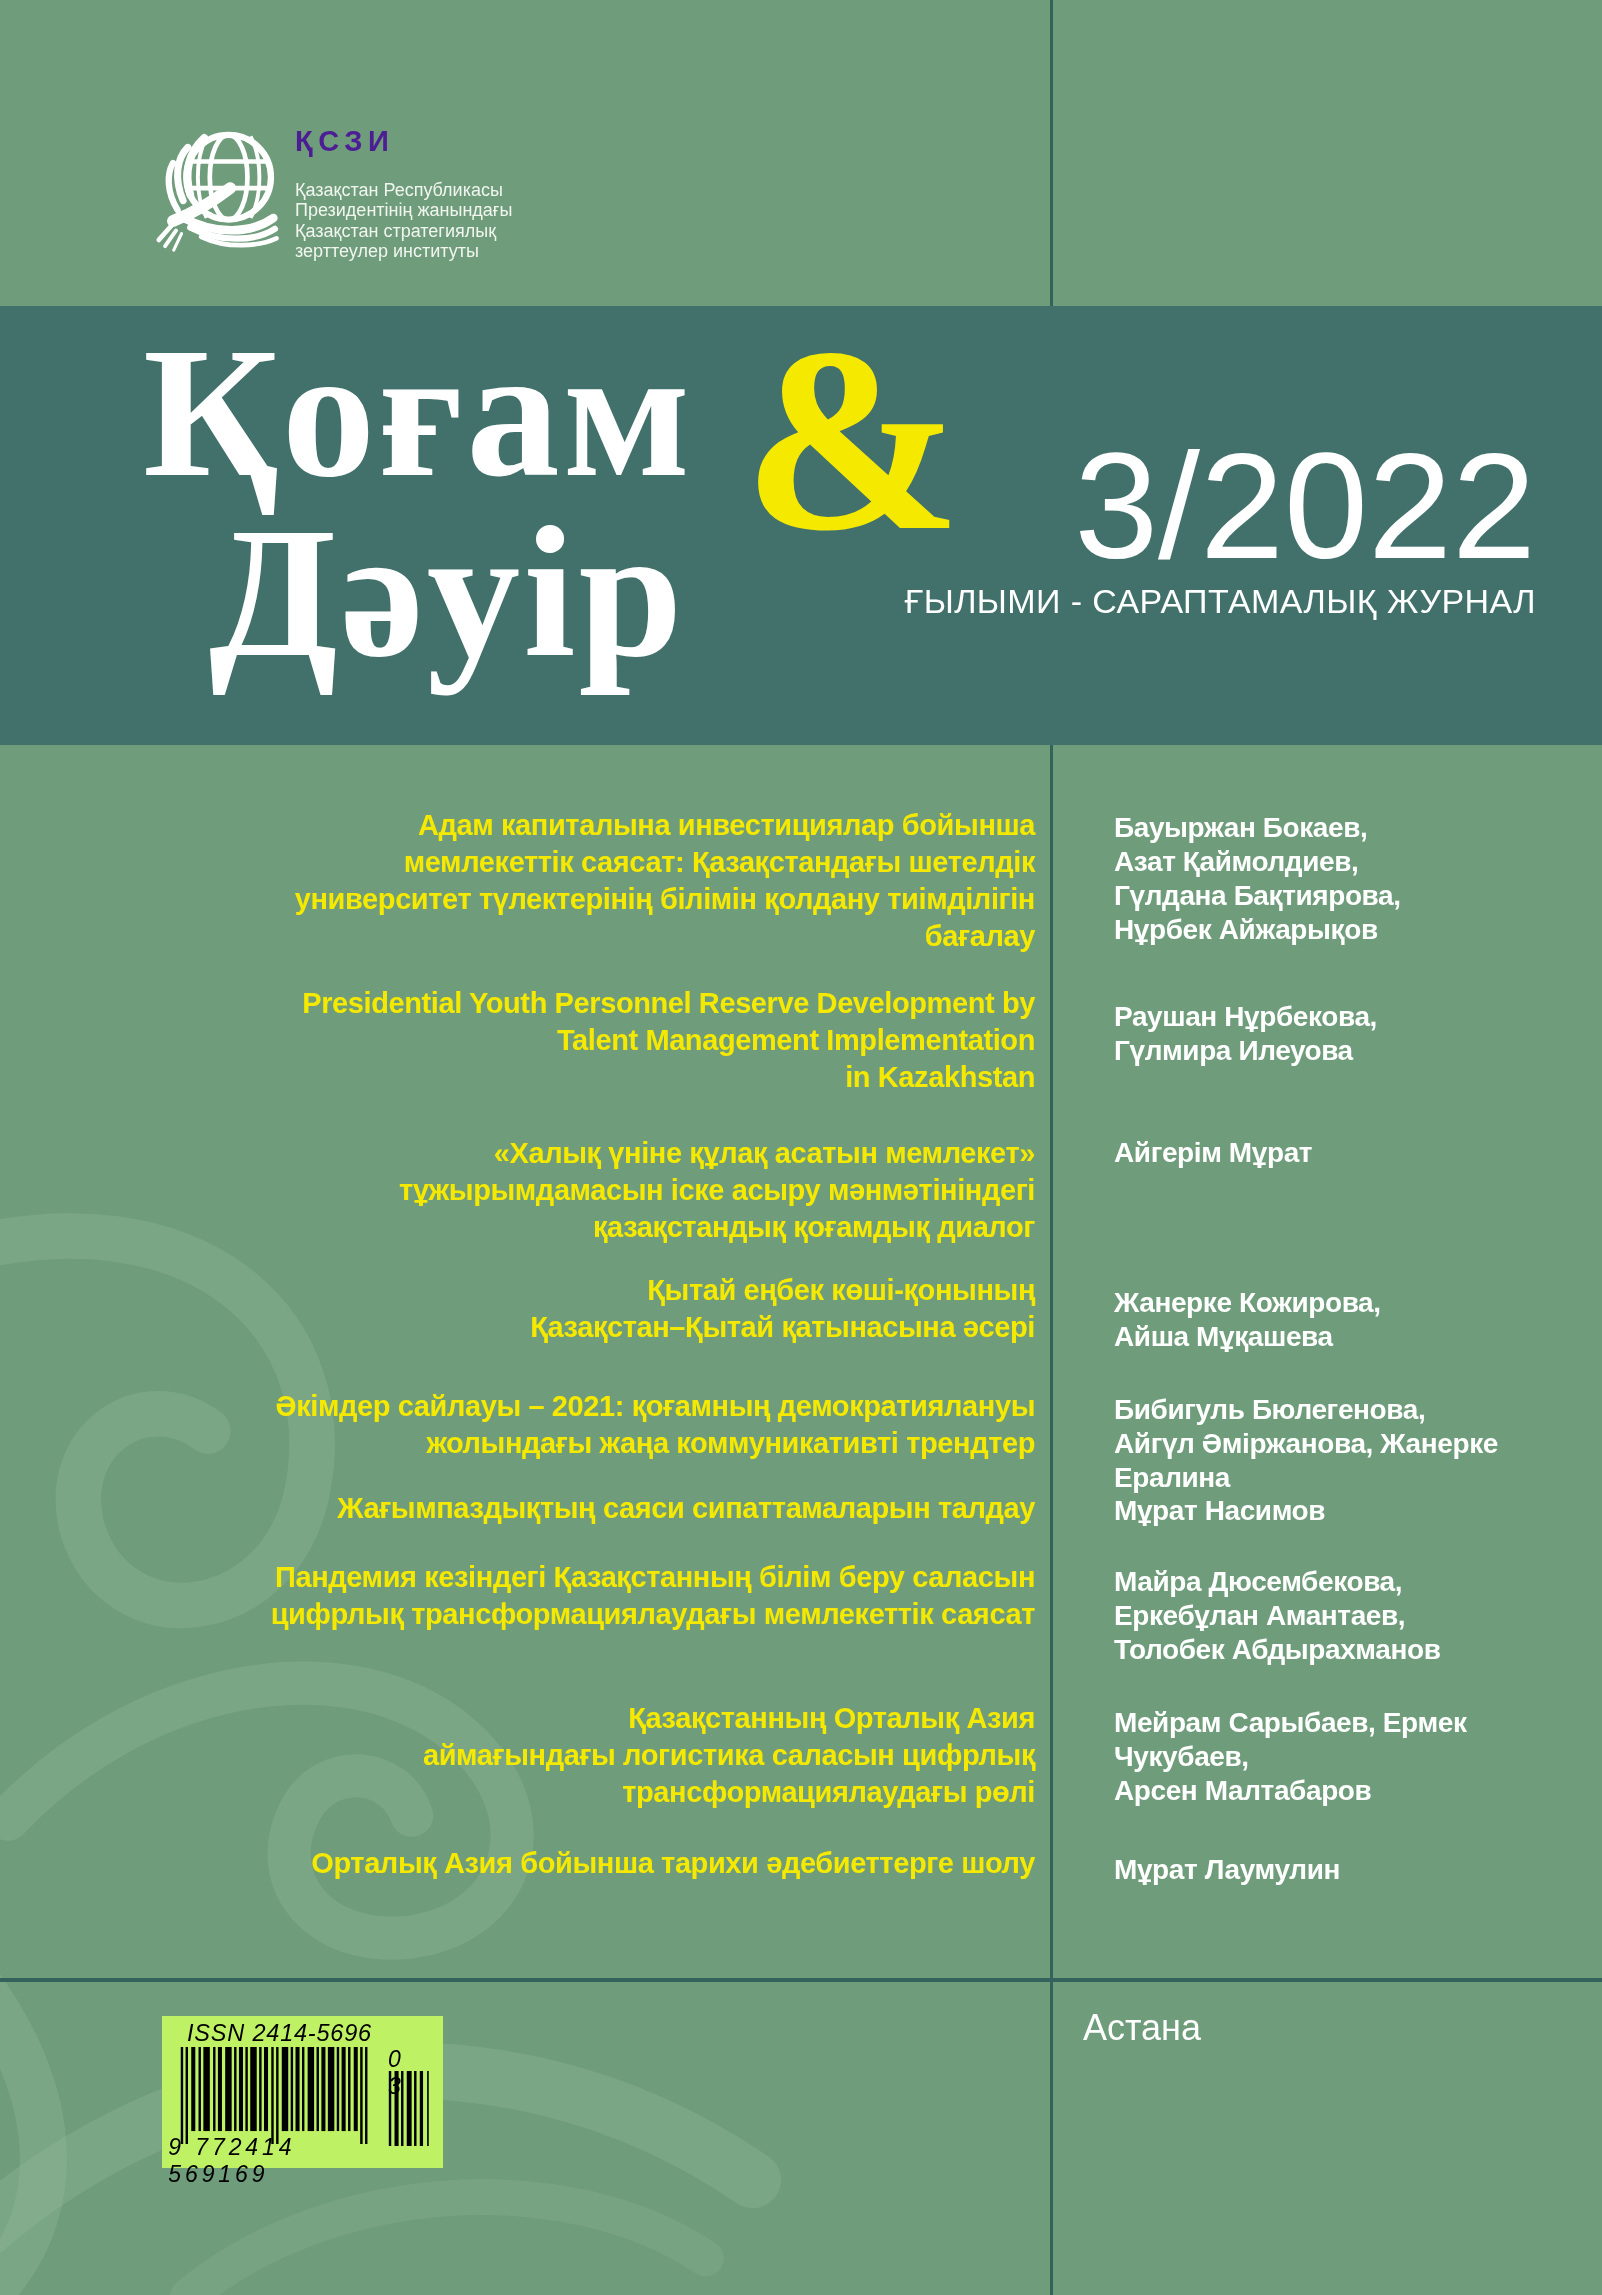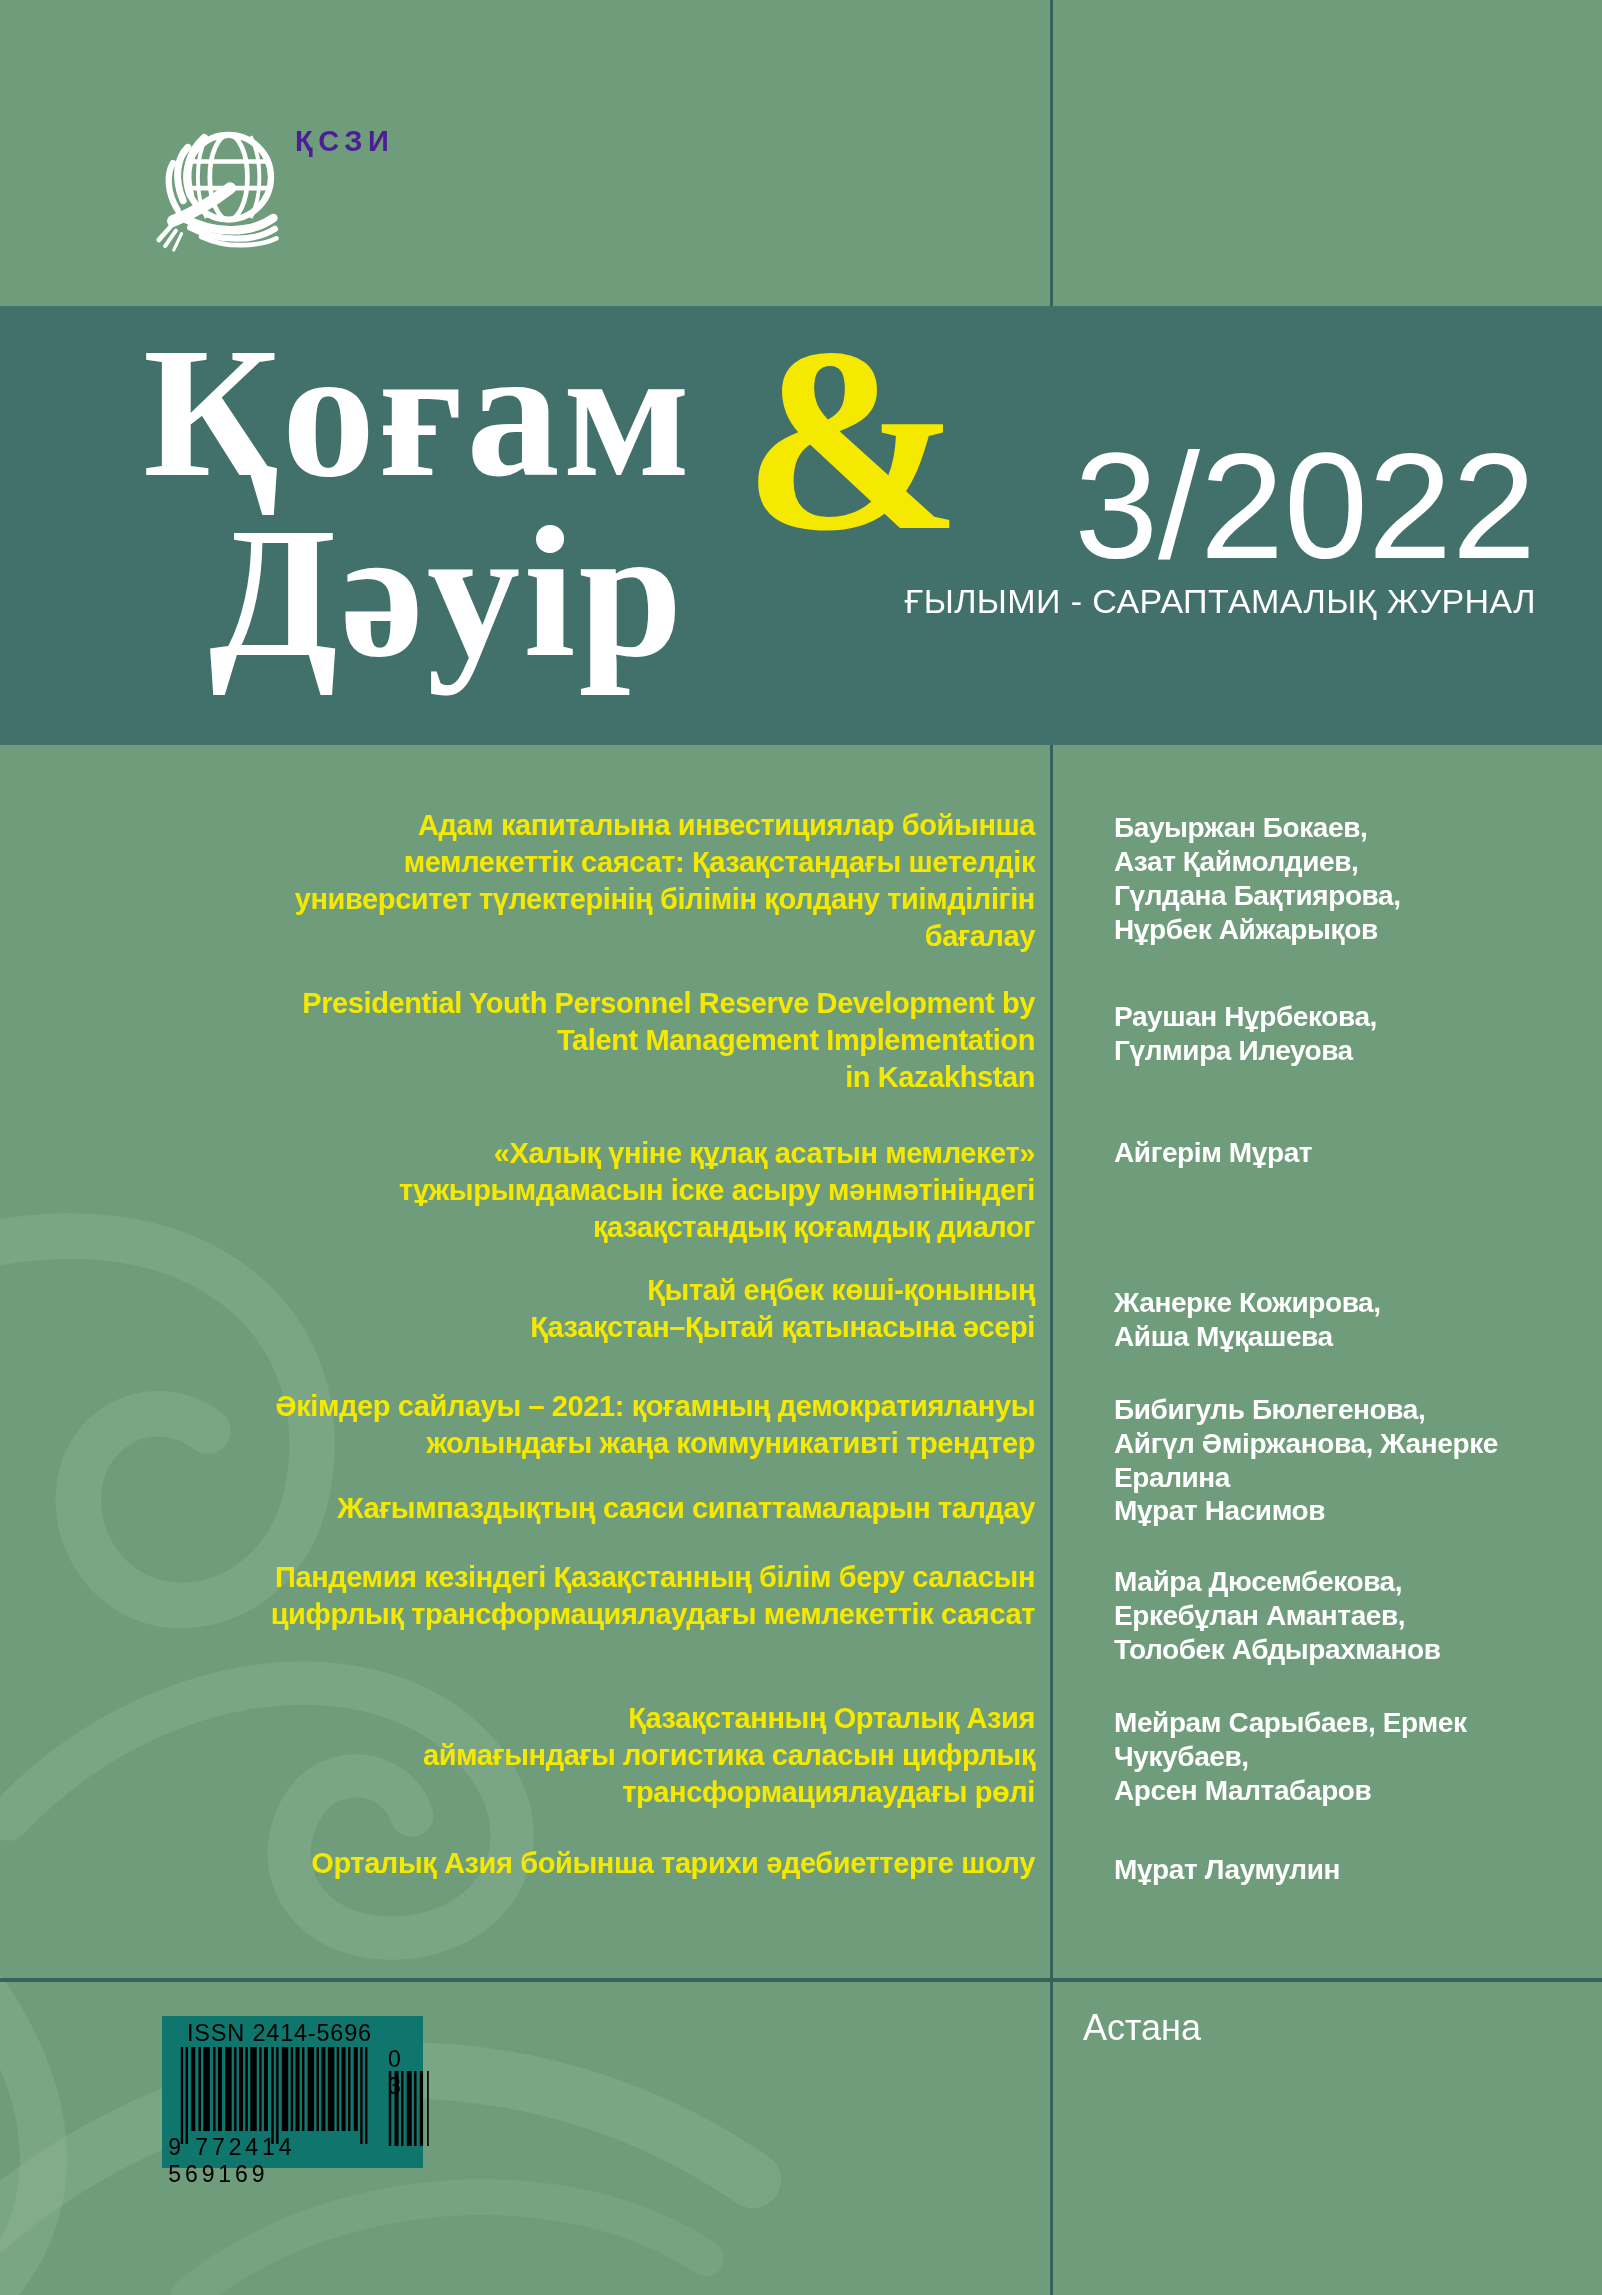--- a/index.html
+++ b/index.html
@@ -38,21 +38,21 @@
 
   
   .toc{position:absolute; left:16px; top:0; width:1422px; height:2295px; z-index:2;}
   .row{position:absolute; left:0; width:1602px;}
   .row .t{position:absolute; right:583px; top:0; width:768px; text-align:right;
     color:#f6e900; font-weight:bold; font-size:29px; line-height:37px; letter-spacing:-0.4px; white-space:pre-line;}
   .row .a{position:absolute; left:1098px; top:0; width:486px;
     color:#ffffff; font-weight:bold; font-size:28px; line-height:34px; letter-spacing:-0.4px; white-space:pre-line;}
 
   
-  .issn-box{position:absolute; left:162px; top:2016px; width:261px; height:152px; background:#0f766e; z-index:4;}
+  .issn-box{position:absolute; left:162px; top:2016px; width:281px; height:152px; background:#bef264; z-index:4;font-style:italic;}
   .issn-label{position:absolute; left:0; top:3.9px; width:235px; text-align:center;
     color:#000; font-size:23.5px; letter-spacing:0.8px;}
   .bc-main{position:absolute; left:17px; top:31px;}
   .bc-digits{position:absolute; left:6.3px; top:118px; width:220px; color:#000;
     font-size:23px; letter-spacing:3.9px; font-family:"Liberation Sans",sans-serif;}
   .bc-addon-digits{position:absolute; left:226px; top:30px; width:47px; color:#000;
     font-size:23px; letter-spacing:12.5px;}
   .bc-addon{position:absolute; left:226px; top:55px;}
   .city{position:absolute; left:1083px; top:2007px; z-index:4; color:#ffffff; font-size:36px;}
 </style>
@@ -92,20 +92,24 @@
         <path d="M 56 130 C 96 152 142 150 170 130" stroke-width="11"></path>
         <path d="M 64 142 C 102 162 147 160 172 144" stroke-width="8"></path>
         <path d="M 78 154 C 112 170 152 166 174 156" stroke-width="6"></path>
         <path d="M 40 140 L 24 158" stroke-width="6"></path>
         <path d="M 46 146 L 32 166" stroke-width="5"></path>
         <path d="M 53 150 L 43 171" stroke-width="4"></path>
       </g>
     </svg>
   </div>
   <div class="brand-abbr">ҚСЗИ</div>
+  <div class="brand-name">Қазақстан Республикасы
+Президентінің жанындағы
+Қазақстан стратегиялық
+зерттеулер институты</div>
 
   <div class="title-line title-1">Қоғам</div>
   <div class="title-line title-2">Дәуір</div>
   <div class="amp">&amp;</div>
   <div class="issue">3/2022</div>
   <div class="subtitle">ҒЫЛЫМИ - САРАПТАМАЛЫҚ ЖУРНАЛ</div>
 
   <div class="toc">
 
     <div class="row" style="top:807px">

